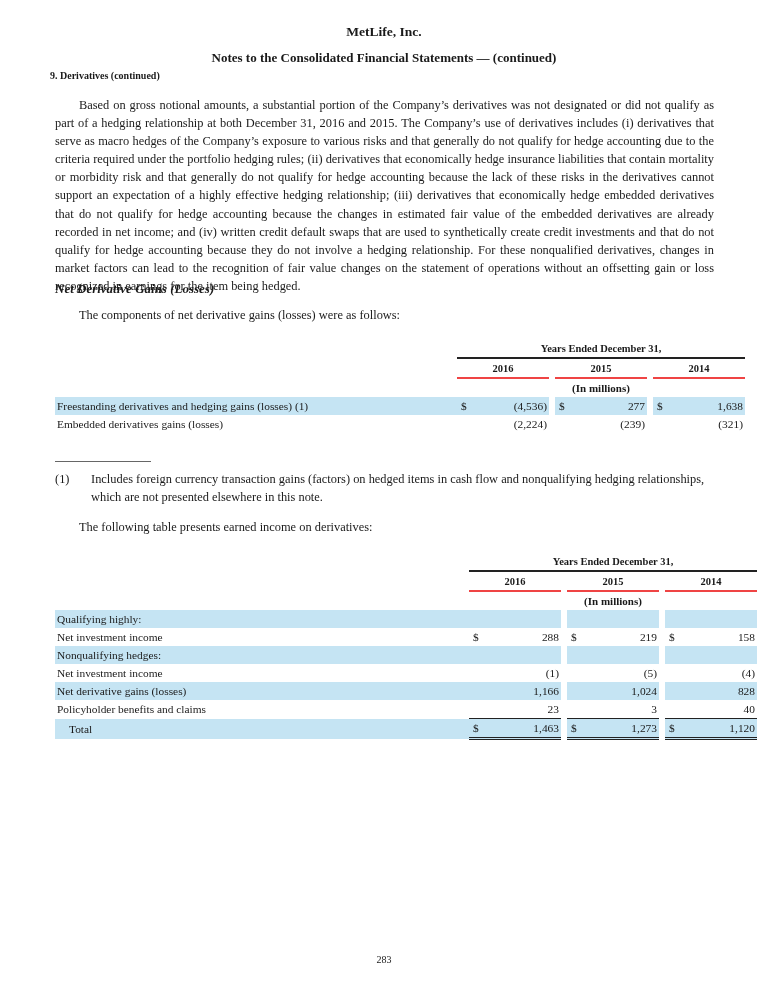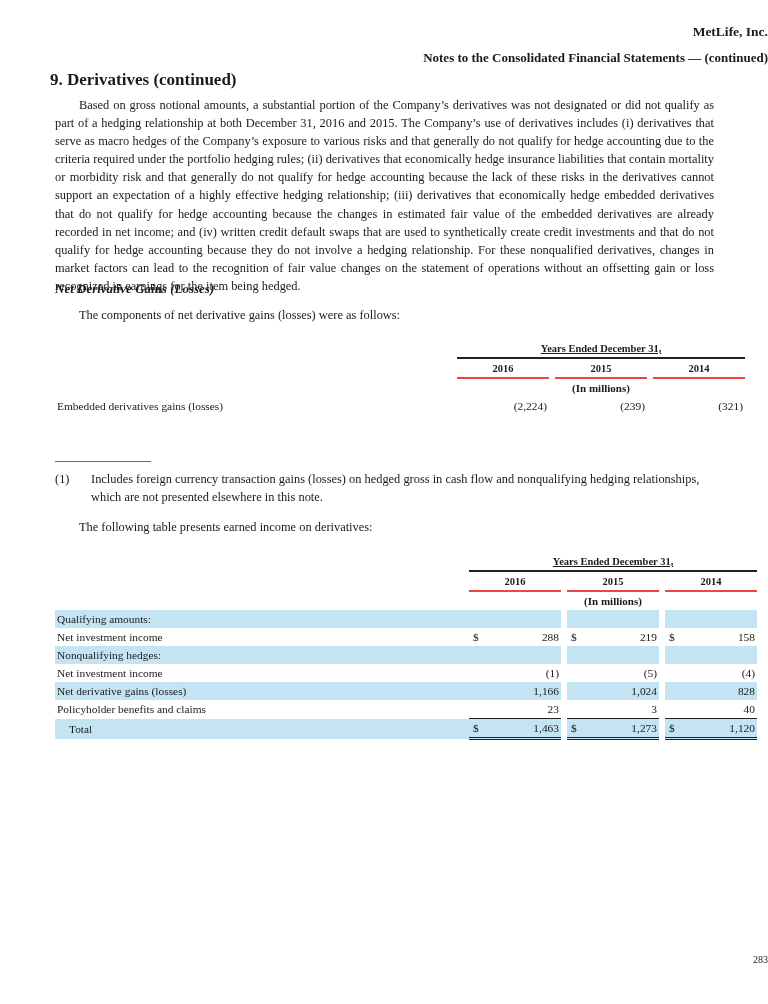--- a/index.html
+++ b/index.html
@@ -2,24 +2,24 @@
 <html><head>
 <meta charset="utf-8">
 <style>
   html, body { margin: 0; padding: 0; background: #ffffff; }
   body {
     width: 768px; height: 1004px; position: relative; overflow: hidden;
     font-family: "Liberation Serif", "DejaVu Serif", serif;
     color: #1a1a1a; font-size: 12.4px;
   }
   .abs { position: absolute; }
-  .center { left: 0; width: 768px; text-align: right; }
+  .center { left: 0; width: 768px; text-align: center; }
   .title1 { top: 24px; font-weight: bold; font-size: 13.5px; }
   .title2 { top: 50px; font-weight: bold; font-size: 13px; }
-  .section { top: 70px; left: 50px; font-weight: bold; font-size: 17px; }
+  .section { top: 70px; left: 50px; font-weight: bold; font-size: 10px; }
   .para {
     top: 96px; left: 55px; width: 659px;
     text-align: justify; line-height: 18.1px; font-size: 12.4px;
   }
   .para .indent { display: inline-block; width: 24px; }
   .subhead { top: 281px; left: 55px; font-weight: bold; font-style: italic; font-size: 13px; }
   .intro1 { top: 308px; left: 79px; }
   .intro2 { top: 520px; left: 79px; }
   .fn-rule { top: 461px; left: 55px; width: 96px; border-top: 1px solid #666; }
   .fn { top: 470px; left: 55px; width: 660px; line-height: 18px; }
@@ -27,21 +27,21 @@
   .fn .txt { position: absolute; left: 36px; width: 624px; }
 
   table.fin { position: absolute; left: 55px; border-collapse: collapse; font-size: 11.4px; }
   table.fin td { padding: 0; height: 18px; white-space: nowrap; }
   .shade td { background: #c5e4f3; }
   .lbl { width: 400px; padding-left: 2px !important; }
   .lbl.ind { padding-left: 14px !important; }
   .cur { width: 20px; text-align: left; padding-left: 4px !important; }
   .val { width: 66px; text-align: right; padding-right: 2px !important; }
   .gap { width: 6px; background: #fff !important; }
-  .hdr-span { text-align: center; font-weight: bold; font-size: 10.5px; border-bottom: 2px solid #222; height: 16px !important; text-decoration: underline; }
+  .hdr-span { text-align: center; font-weight: bold; font-size: 10.5px; border-bottom: 2px solid #222; height: 16px !important; }
   .hdr-year { text-align: center; font-weight: bold; font-size: 10.5px; border-bottom: 2px solid #ef4444; height: 18px !important; }
   .hdr-units { text-align: center; font-weight: bold; font-size: 11px; height: 18px !important; }
   .rule-top td.num { border-top: 1px solid #222; }
   .dbl td.num { border-bottom: 3px double #222; }
   .pagenum { top: 954px; font-size: 10px; }
 </style>
 </head>
 <body>
 
 <div class="abs center title1">MetLife, Inc.</div>
@@ -64,38 +64,49 @@
     <td colspan="2" class="hdr-year">2016</td>
     <td class="gap"></td>
     <td colspan="2" class="hdr-year">2015</td>
     <td class="gap"></td>
     <td colspan="2" class="hdr-year">2014</td>
   </tr>
   <tr>
     <td class="lbl"></td>
     <td colspan="8" class="hdr-units">(In millions)</td>
   </tr>
+  <tr class="shade">
+    <td class="lbl">Freestanding derivatives and hedging gains (losses) (1)</td>
+    <td class="cur num">$</td>
+    <td class="val num">(4,536)</td>
+    <td class="gap"></td>
+    <td class="cur num">$</td>
+    <td class="val num">277</td>
+    <td class="gap"></td>
+    <td class="cur num">$</td>
+    <td class="val num">1,638</td>
+  </tr>
   <tr>
     <td class="lbl">Embedded derivatives gains (losses)</td>
     <td class="cur num"></td>
     <td class="val num">(2,224)</td>
     <td class="gap"></td>
     <td class="cur num"></td>
     <td class="val num">(239)</td>
     <td class="gap"></td>
     <td class="cur num"></td>
     <td class="val num">(321)</td>
   </tr>
 </tbody>
   </table>
 
 <div class="abs fn-rule"></div>
 <div class="abs fn">
   <span class="num">(1)</span>
-  <span class="txt">Includes foreign currency transaction gains (losses) on hedged gross in cash flow and nonqualifying hedging relationships, which are not presented elsewhere in this note.</span>
+  <span class="txt">Includes foreign currency transaction gains (factors) on hedged items in cash flow and nonqualifying hedging relationships, which are not presented elsewhere in this note.</span>
 </div>
 
 <div class="abs intro2">The following table presents earned income on derivatives:</div>
 
 <table class="fin" style="top:553px;">
   <tbody>
       <tr>
     <td class="lbl"></td>
     <td colspan="8" class="hdr-span">Years Ended December 31,</td>
   </tr>
@@ -107,21 +118,21 @@
     <td class="gap"></td>
     <td colspan="2" class="hdr-year">2014</td>
   </tr>
   <tr>
     <td class="lbl"></td>
     <td colspan="8" class="hdr-units">(In millions)</td>
   </tr>
   </tbody>
     <tbody id="t2body">
       <tr class="shade">
-        <td class="lbl">Qualifying amounts:</td>
+        <td class="lbl">Qualifying highly:</td>
         <td class="cur num"></td>
         <td class="val num"></td>
         <td class="gap"></td>
         <td class="cur num"></td>
         <td class="val num"></td>
         <td class="gap"></td>
         <td class="cur num"></td>
         <td class="val num"></td>
       </tr>
       <tr class="">

